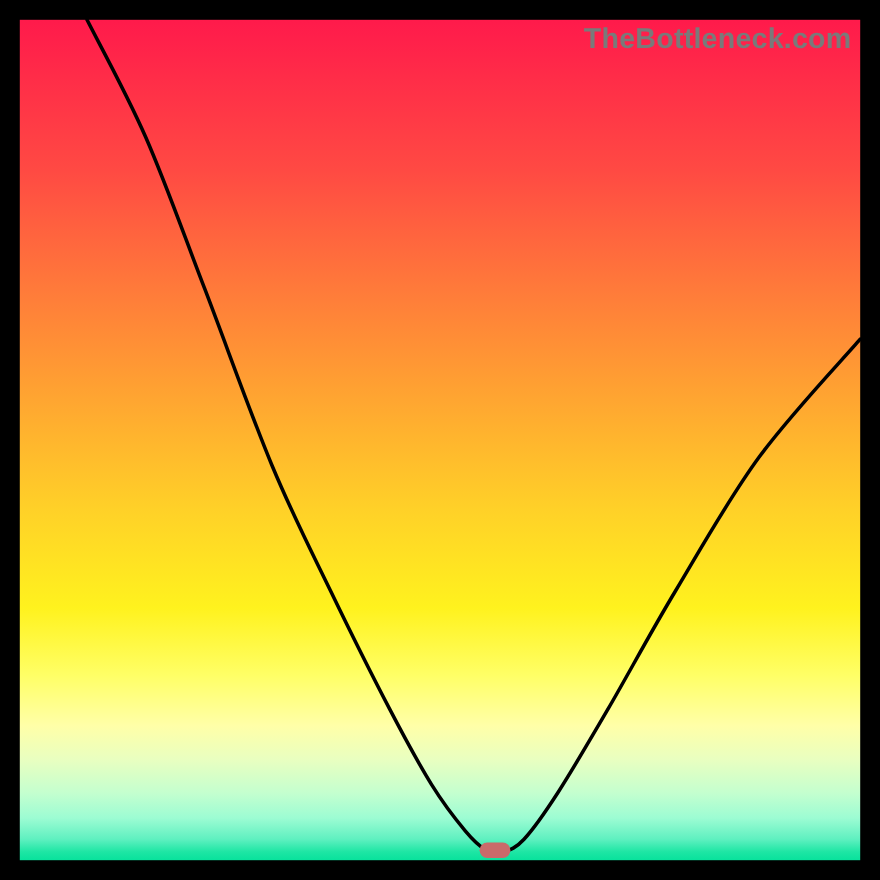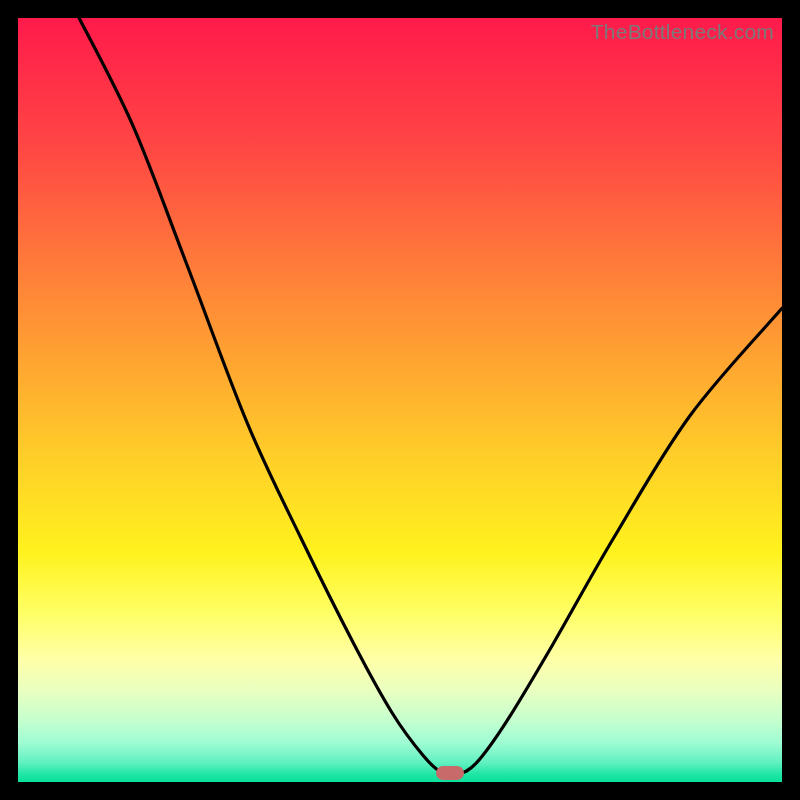--- a/index.html
+++ b/index.html
@@ -38,22 +38,22 @@
       #5ff0c0 97.5%,
       #1ee6a4 99%,
       #08e29c 100%
     );
   }
   .watermark {
     position: absolute;
     top: 2px;
     right: 8px;
     color: #7a7a7a;
-    font-size: 21px;
-    font-weight: 400;
+    font-size: 26px;
+    font-weight: 700;
     letter-spacing: 0.2px;
     z-index: 10;
     user-select: none;
   }
   svg.curve {
     position: absolute;
     left: 0;
     top: 0;
     width: 100%;
     height: 100%;

